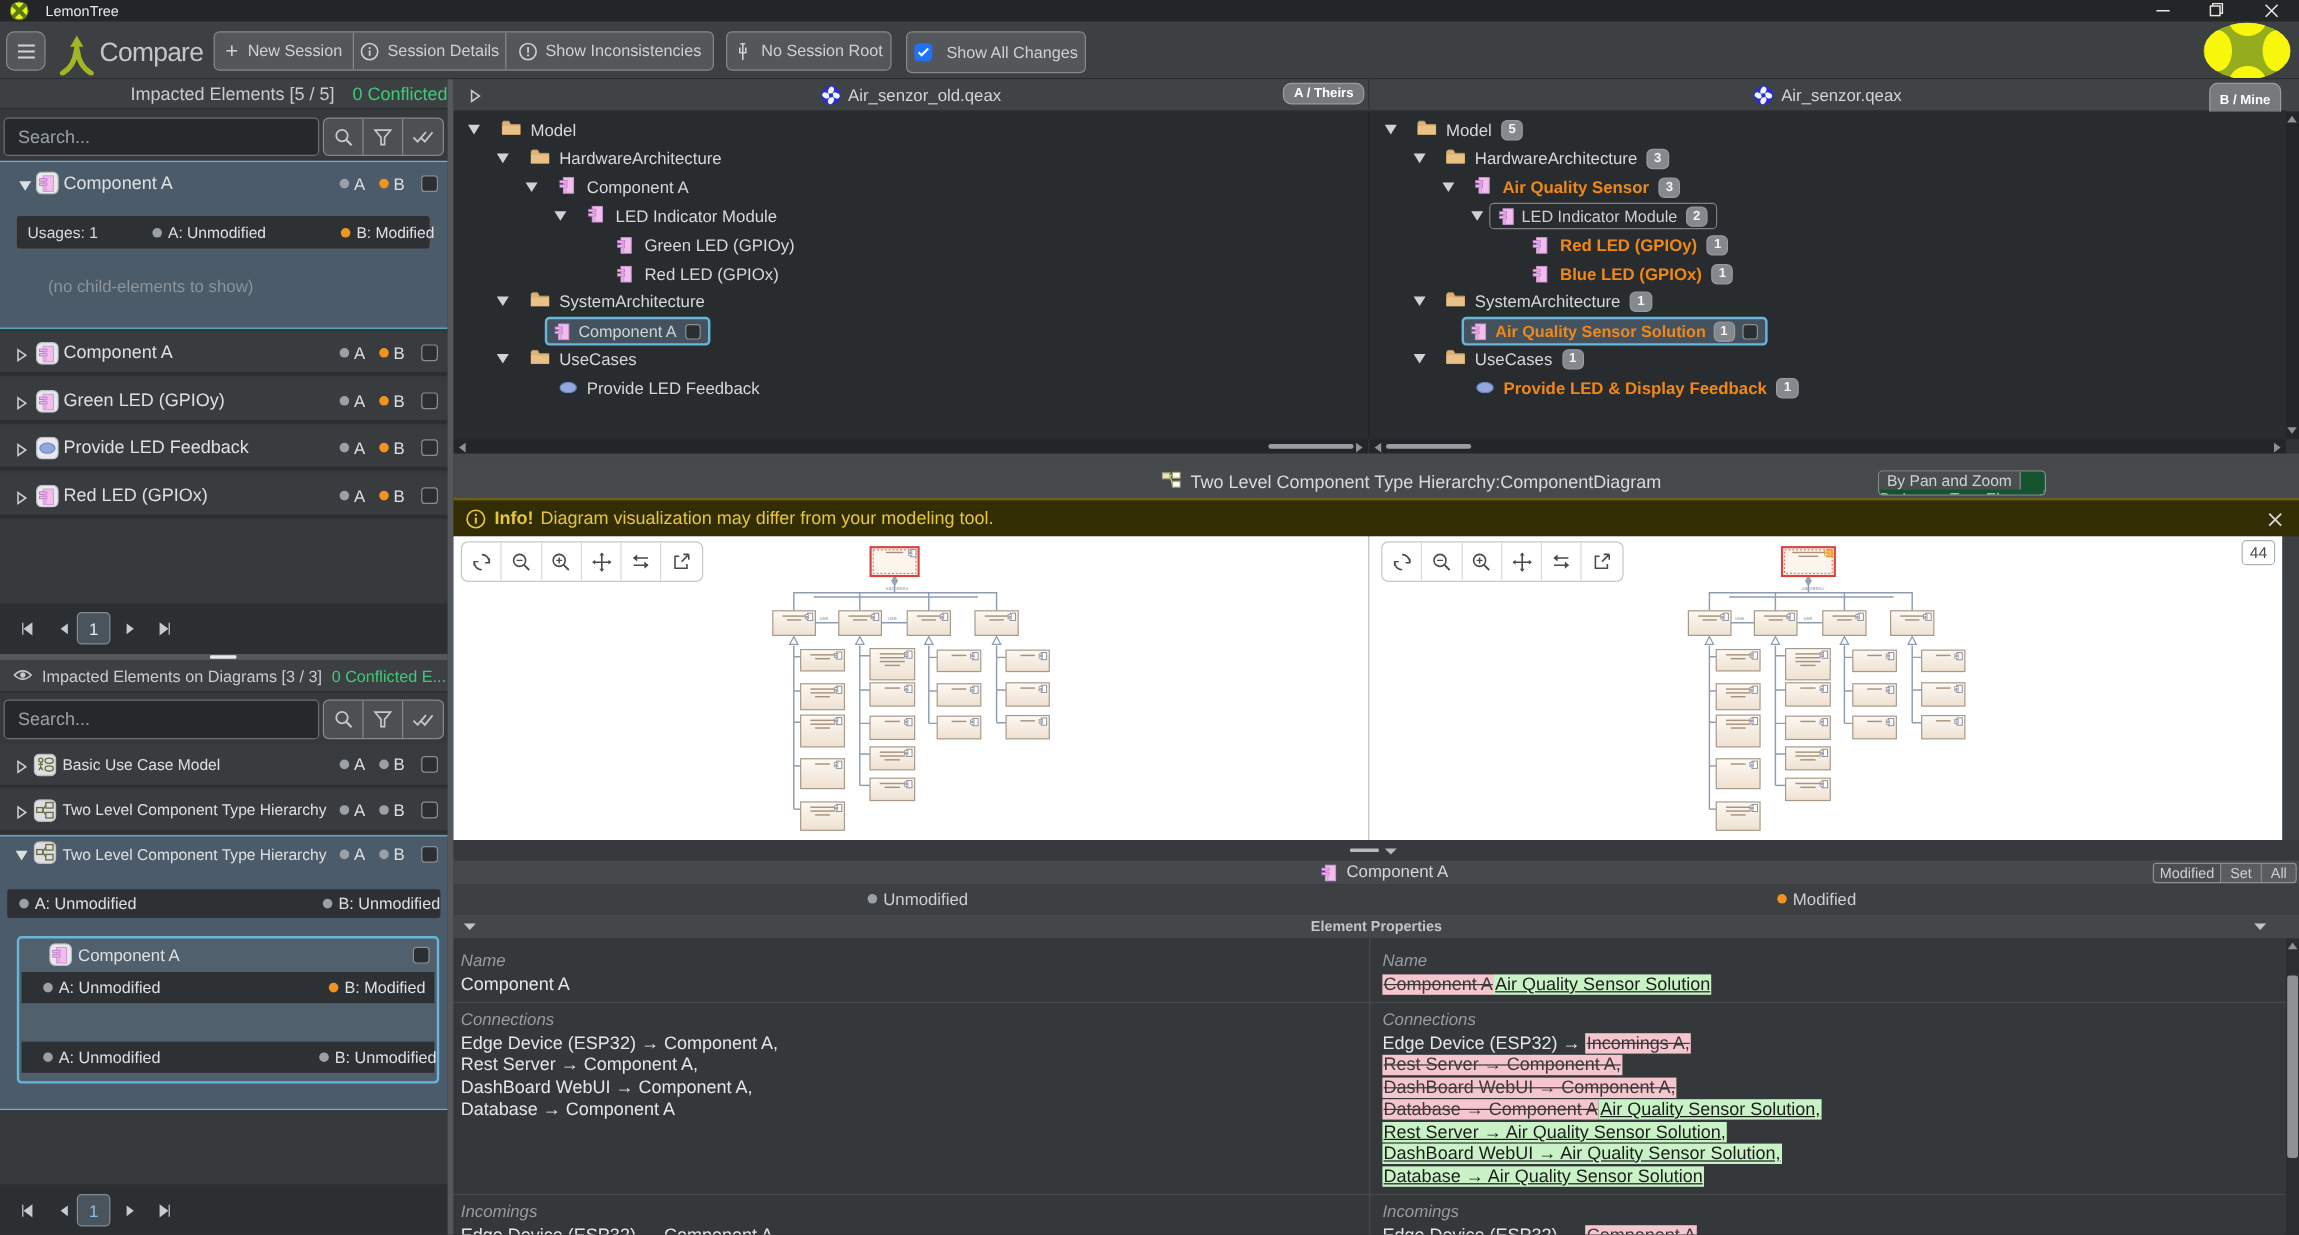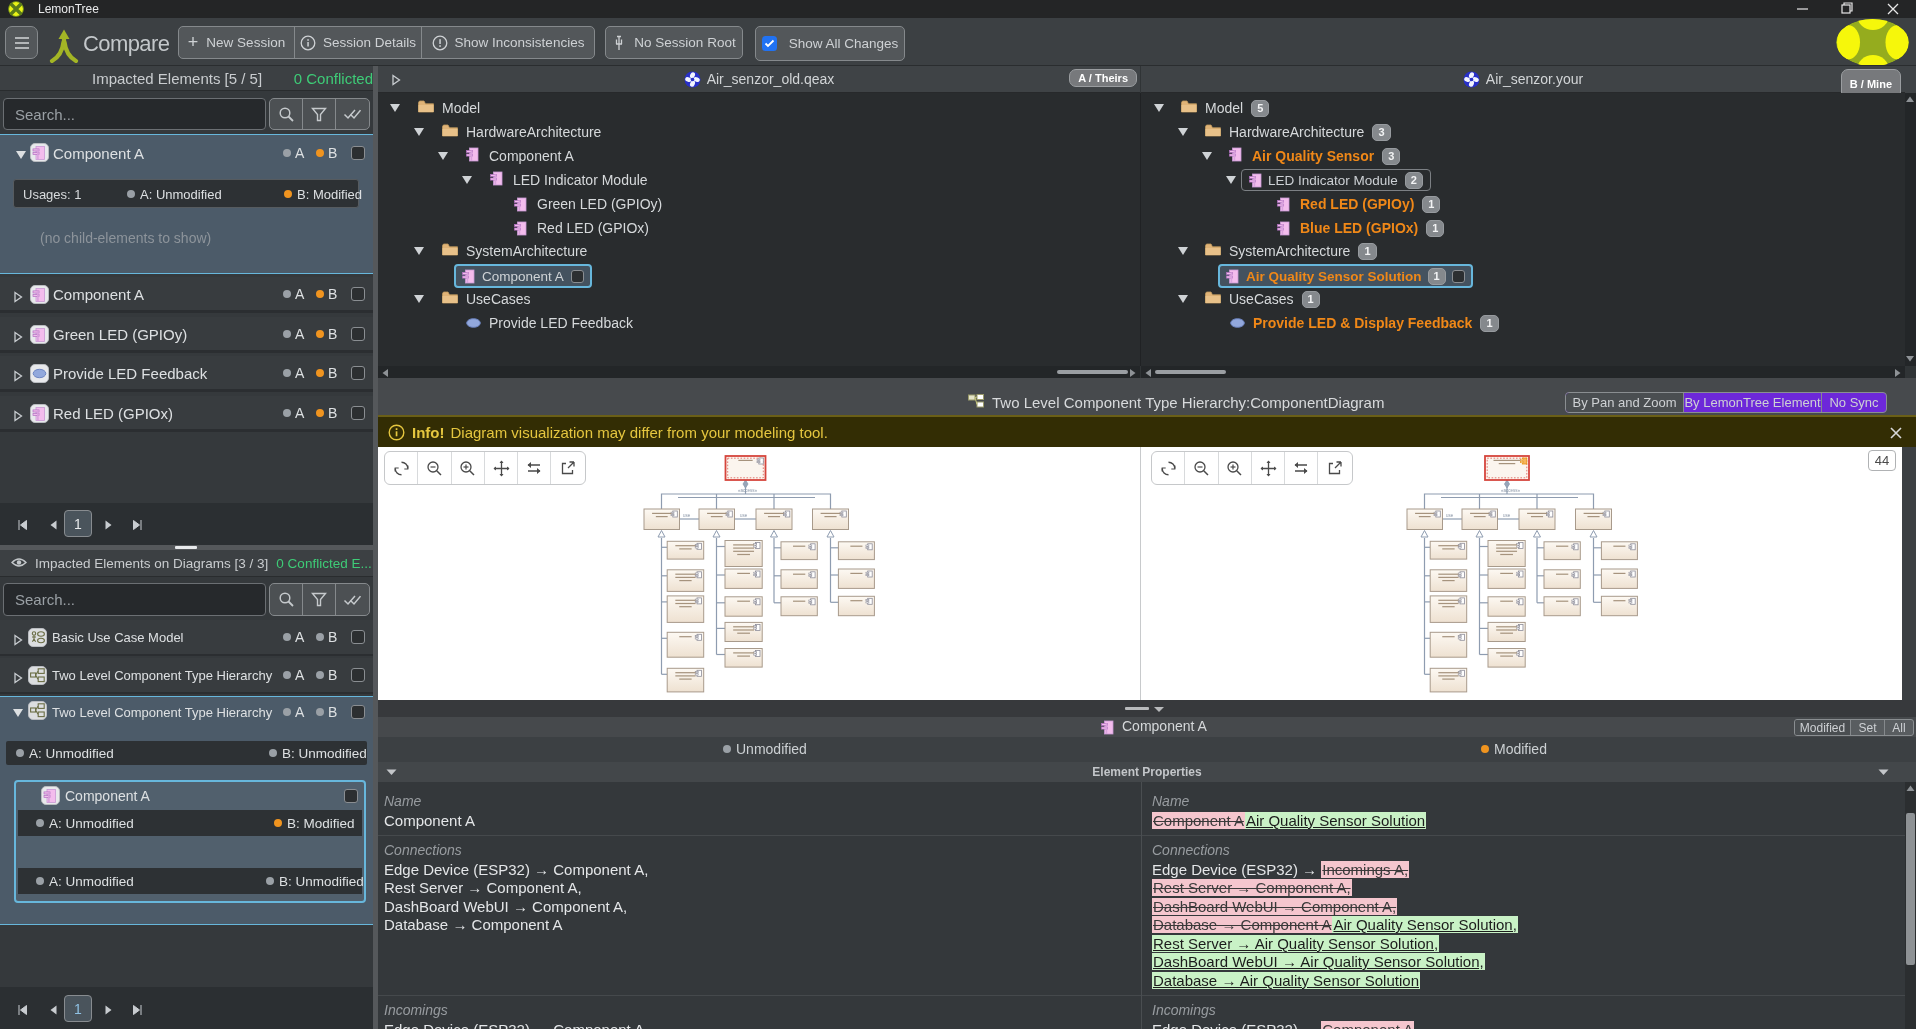--- a/index.html
+++ b/index.html
@@ -125,21 +125,21 @@
         <g fill="#f6f70b">
           <ellipse cx="37" cy="-1.5" rx="15.5" ry="13.5"></ellipse>
           <ellipse cx="12.5" cy="24.3" rx="11.5" ry="17"></ellipse>
           <ellipse cx="61" cy="24.3" rx="11.5" ry="17"></ellipse>
           <ellipse cx="37" cy="50.5" rx="15.5" ry="13.5"></ellipse>
         </g>
       </g>
     </svg>
   </div>
 <div class="sidebar"></div>
-<div class="phead" style="top:66px;height:25px;justify-content:space-between;">
+<div class="phead" style="top:66px;height:25px;justify-content:flex-end;">
     <span style="margin-left:92px;">Impacted Elements [5 / 5]</span>
     <span class="green" style="margin-left:15px;">0 Conflicted</span>
   </div>
 <div class="searchbox" style="left:3px;top:98px;width:263px;height:32px;">Search...</div>
 <div class="sgrp" style="left:269px;top:98px;width:101px;height:32px;">
     <div class="cell">
       <svg style="" width="17" height="17" viewBox="0 0 17 17" xmlns="http://www.w3.org/2000/svg">
         <circle cx="7" cy="7" r="4.8" fill="none" stroke="#c5c9cc" stroke-width="1.5"></circle>
         <line x1="10.5" y1="10.5" x2="15" y2="15" stroke="#c5c9cc" stroke-width="1.8"></line>
       </svg>
@@ -428,21 +428,21 @@
     <svg style="" width="17" height="17" viewBox="0 0 17 17" xmlns="http://www.w3.org/2000/svg">
       <circle cx="8.5" cy="8.5" r="8" fill="#2830c8"></circle>
       <g fill="#f2f4ff">
         <ellipse cx="8.5" cy="4.3" rx="2.3" ry="3.2" transform="rotate(25 8.5 4.3)"></ellipse>
         <ellipse cx="12.7" cy="8.5" rx="3.2" ry="2.3" transform="rotate(25 12.7 8.5)"></ellipse>
         <ellipse cx="8.5" cy="12.7" rx="2.3" ry="3.2" transform="rotate(25 8.5 12.7)"></ellipse>
         <ellipse cx="4.3" cy="8.5" rx="3.2" ry="2.3" transform="rotate(25 4.3 8.5)"></ellipse>
       </g>
       <circle cx="8.5" cy="8.5" r="1.8" fill="#2830c8"></circle>
     </svg>
-    <span style="margin-left:6px;">Air_senzor.your</span>
+    <span style="margin-left:6px;">Air_senzor.qeax</span>
     <span class="abs" style="right:4px;top:3px;background:#77797c;border:1px solid #9a9da0;border-radius:7px;color:#fff;font-size:11px;font-weight:bold;padding:8px 8px;">B / Mine</span>
   </div>
 <div class="abs" style="left:1905px;top:66px;width:11px;height:27px;background:#3f4346;"></div>
 <div class="treebg" style="left:378px;width:762px;height:273px;"></div>
 <div class="treebg" style="left:1141px;width:764px;height:273px;"></div>
 <div class="abs" style="left:1140px;top:93px;width:1px;height:273px;background:#202224;"></div>
 <div class="trow" style="left:390px;top:98px;">
     <span style="display:block;width:0;height:0;border-left:5.0px solid transparent;border-right:5.0px solid transparent;border-top:8.0px solid #cfd3d6;"></span>
     <span style="margin-left:18px;"><svg style="" width="16" height="13" viewBox="0 0 16 13" xmlns="http://www.w3.org/2000/svg">
         <path d="M0.5 2.5 L0.5 12 L15.5 12 L15.5 3.8 L7.5 3.8 L6 1 L1.5 1 Z" fill="#dfb377" stroke="#c09a5e" stroke-width="0.8"></path>
@@ -651,21 +651,21 @@
   </svg>
 <div class="abs" style="left:378px;top:378px;width:1538px;height:12px;background:#46494c;"></div>
 <div class="dheader">
     <span style="margin-left:590px;"><svg style="" width="16" height="14" viewBox="0 0 16 14" xmlns="http://www.w3.org/2000/svg">
         <rect x="0.5" y="1" width="6.5" height="5" fill="#e4e4c8" stroke="#9a9a6a"></rect>
         <rect x="9" y="0.5" width="6.5" height="5" fill="#fff" stroke="#9a9a6a"></rect>
         <rect x="9" y="8" width="6.5" height="5" fill="#fff" stroke="#9a9a6a"></rect>
         <path d="M7 3.5 L9 3 M7 3.5 L9 10.5" stroke="#c8c87a" stroke-width="1"></path>
       </svg></span>
     <span style="margin-left:8px;color:#d8dadc;font-size:15px;">Two Level Component Type Hierarchy:ComponentDiagram</span>
-    <div class="grp" style="left:1187px;top:2px;height:21px;background:#6d28d9;border-color:#8a8e91;border-radius:4px;">
+    <div class="grp" style="left:1187px;top:2px;height:21px;background:#14532d;border-color:#8a8e91;border-radius:4px;flex-direction:column;">
       <div class="cell" style="width:118px;font-size:13px;background:#4a4e51;">By Pan and Zoom</div>
       <div class="cell" style="width:138px;font-size:13px;">By LemonTree Element</div>
       <div class="cell" style="width:64px;font-size:13px;">No Sync</div>
     </div>
   </div>
 <div class="infobar">
     <svg style="margin-left:10px;" width="17" height="17" viewBox="0 0 17 17">
       <circle cx="8.5" cy="8.5" r="7.3" fill="none" stroke="#e5c63f" stroke-width="1.4"></circle>
       <rect x="7.7" y="7.3" width="1.7" height="5" fill="#e5c63f"></rect>
       <rect x="7.7" y="4.2" width="1.7" height="1.8" fill="#e5c63f"></rect>

